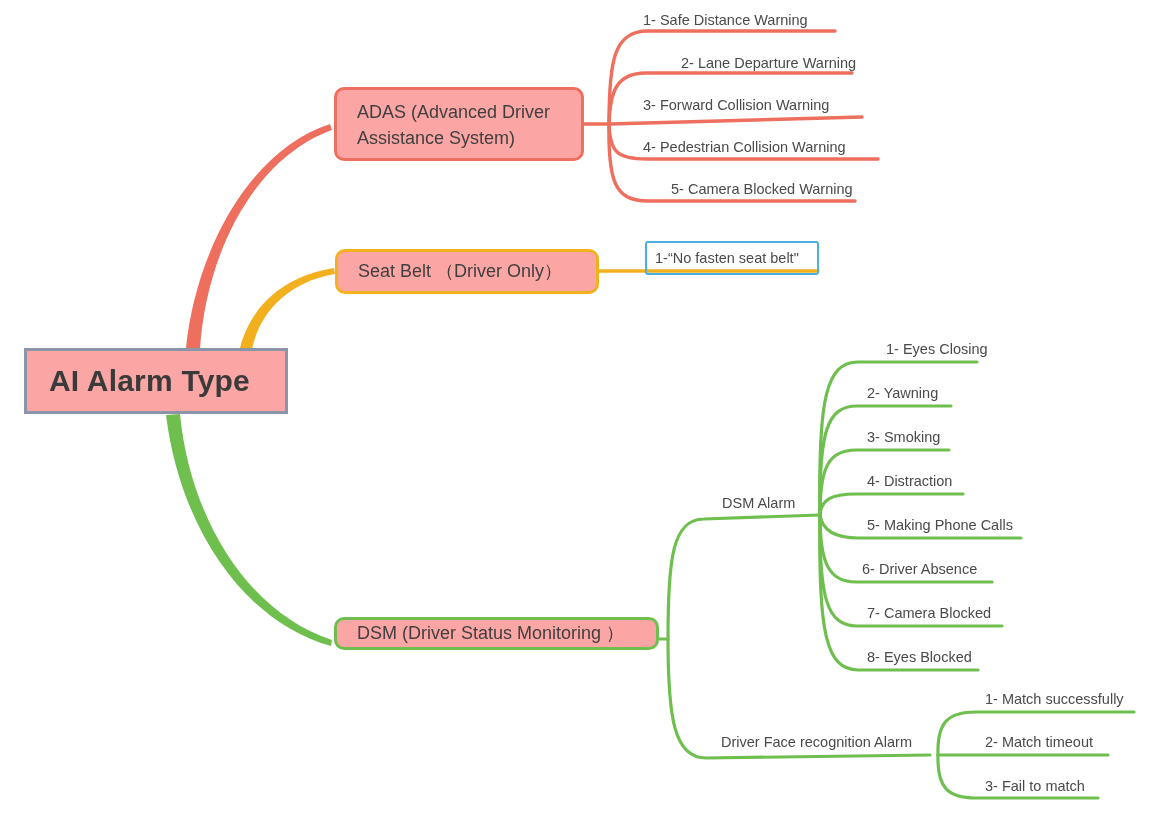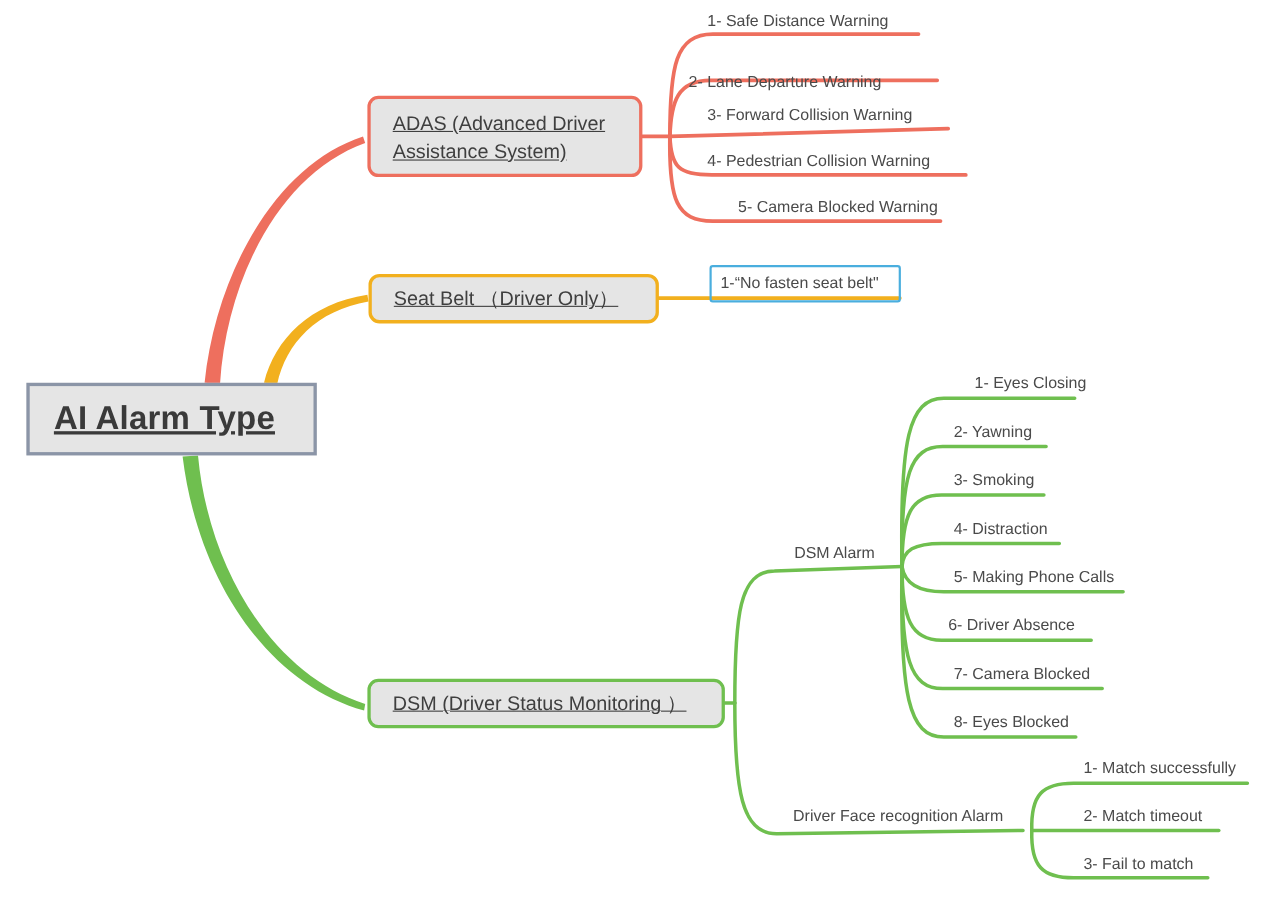--- a/index.html
+++ b/index.html
@@ -22,26 +22,25 @@
     position: absolute;
     left: 0;
     top: 0;
     width: 1149px;
     height: 826px;
     pointer-events: none;
   }
   .node {
     position: absolute;
     box-sizing: border-box;
-    background: #e5e5e5;
+    background: #fca5a5;
     display: flex;
     align-items: center;
     justify-content: flex-start;
     border-radius: 10px;
-    text-decoration: underline;
   }
   .node-root {
     border: 3px solid #8b95a7;
     border-radius: 0;
     padding: 0 22px;
     font-size: 30px;
     font-weight: bold;
     color: #3a3a3a;
     letter-spacing: .2px;
   }
@@ -136,26 +135,26 @@
 
   <div class="node node-branch" style="left:334px; top:87px; width:250px; height:74px; padding-top:2px; flex-direction:column; align-items:flex-start; justify-content:center;">
     <span>ADAS (Advanced Driver</span>
     <span>Assistance System)</span>
   </div>
 
   <div class="node node-branch amber" style="left:335px; top:249px; width:264px; height:45px;">
     <span>Seat Belt （Driver Only）</span>
   </div>
 
-  <div class="node node-branch green" style="left:334px; top:617px; width:325px; height:45px;">
+  <div class="node node-branch green" style="left:334px; top:617px; width:325px; height:33px;">
     <span>DSM (Driver Status Monitoring ）</span>
   </div>
 
   <div class="leaf" style="left:643px; top:13px;">1- Safe Distance Warning</div>
-  <div class="leaf" style="left:626px; top:56px;margin-top:12px;">2- Lane Departure Warning</div>
+  <div class="leaf" style="left:681px; top:56px;">2- Lane Departure Warning</div>
   <div class="leaf" style="left:643px; top:98px;">3- Forward Collision Warning</div>
   <div class="leaf" style="left:643px; top:140px;">4- Pedestrian Collision Warning</div>
   <div class="leaf" style="left:643px; top:182px;margin-left:28px;">5- Camera Blocked Warning</div>
 
   <div class="sel-box" style="left:645px; top:241px; width:174px; height:34px;"></div>
   <div class="leaf" style="left:655px; top:251px;">1-“No fasten seat belt"</div>
 
   <div class="leaf mid" style="left:722px; top:496px;">DSM Alarm</div>
   <div class="leaf mid" style="left:721px; top:735px;">Driver Face recognition Alarm</div>
 

